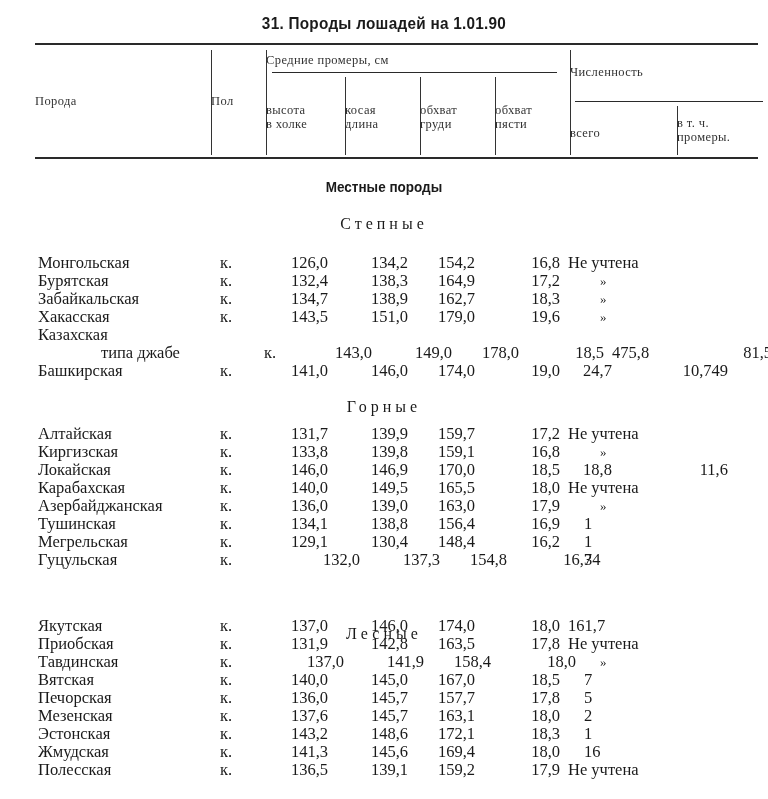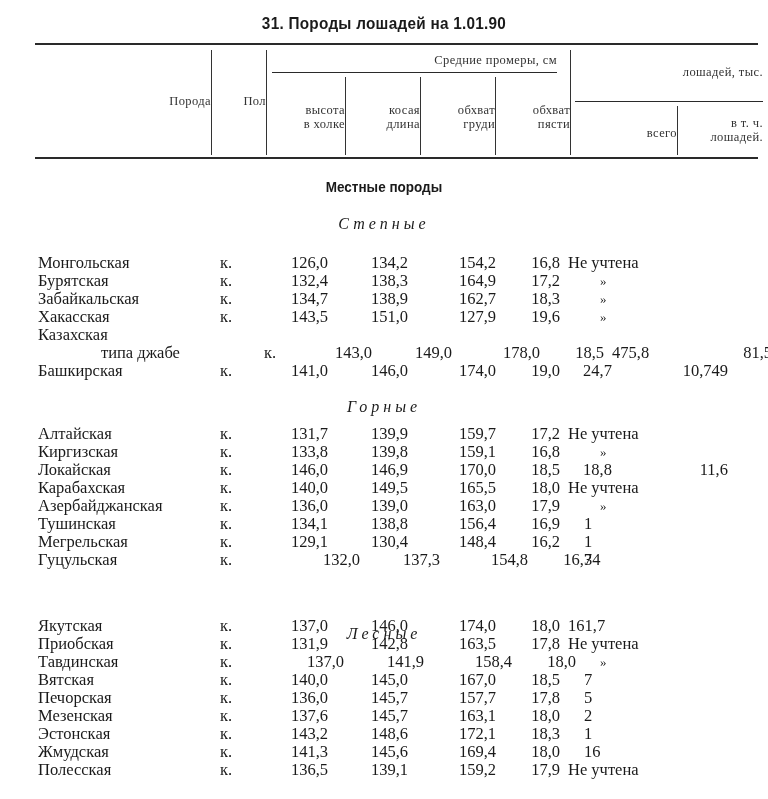--- a/index.html
+++ b/index.html
@@ -11,39 +11,39 @@
   .title {
     position: absolute; top: 14px; left: 0; width: 768px; text-align: center;
     font-family: "Liberation Sans", "DejaVu Sans", sans-serif;
     font-weight: bold; font-size: 17px; letter-spacing: 0.3px;
     transform: scaleX(0.9);
   }
   .hline { position: absolute; background: #2a2a2a; }
   .vline { position: absolute; background: #333; width: 1px; }
   .hdr {
     position: absolute; font-family: "Liberation Serif", "DejaVu Serif", serif;
-    font-size: 12.5px; color: #333; text-align: right; line-height: 14px;
+    font-size: 12.5px; color: #333; text-align: left; line-height: 14px;
     letter-spacing: 0.4px;
   }
   .section {
     position: absolute; left: 0; width: 768px; text-align: center;
   }
   .section.main {
     font-family: "Liberation Sans", "DejaVu Sans", sans-serif;
     font-weight: bold; font-size: 15px; transform: scaleX(0.9);
   }
-  .section.sub { font-size: 16px; letter-spacing: 4px; font-style: italic; }
+  .section.sub { font-size: 16px; letter-spacing: 4px; }
   .row { position: absolute; left: 0; width: 768px; height: 18px; font-size: 16.5px; line-height: 18px; }
   .row span { position: absolute; white-space: nowrap; }
   .c-name { left: 38px; }
   .c-name.indent { left: 57px; }
   .c-sex { left: 220px; }
   .c-v1 { right: 440px; text-align: right; }
   .c-v2 { right: 360px; text-align: right; }
-  .c-v3 { right: 272px; text-align: left; }
+  .c-v3 { right: 293px; text-align: left; }
   .c-v4 { right: 208px; text-align: right; }
   .c-tot { left: 568px; }
   .c-pure { right: 40px; text-align: right; }
 </style>
 </head>
 <body>
 
 <div>
   <div class="title">31. Породы лошадей на 1.01.90</div>
 
@@ -73,26 +73,26 @@
   </div>
   <div class="hdr" style="left:420px;top:103px;width:75px;">
     <div>обхват</div>
     <div>груди</div>
   </div>
   <div class="hdr" style="left:495px;top:103px;width:75px;">
     <div>обхват</div>
     <div>пясти</div>
   </div>
   <div class="hdr" style="left:570px;top:65px;width:193px;">
-    <div>лошадей, тыс.</div>
+    <div>Численность</div>
   </div>
   <div class="hdr" style="left:570px;top:126px;width:107px;">всего</div>
   <div class="hdr" style="left:677px;top:116px;width:86px;">
     <div>в т. ч.</div>
-    <div>лошадей.</div>
+    <div>промеры.</div>
   </div>
 
   <div class="section main" style="top:178px;">Местные породы</div>
 
   <div class="section sub" style="top:215px;">Степные</div>
   <div id="g0">
       <div class="row" style="top: 254px;">
         <span class="c-name">Монгольская</span>
         <span class="c-sex">к.</span>
         <span class="c-v1">126,0</span>
@@ -120,21 +120,21 @@
         <span class="c-v3">162,7</span>
         <span class="c-v4">18,3</span>
         <span class="c-tot" style="left:600px;font-size:13px;">»</span>
         <span class="c-pure"></span>
       </div>
       <div class="row" style="top: 308px;">
         <span class="c-name">Хакасская</span>
         <span class="c-sex">к.</span>
         <span class="c-v1">143,5</span>
         <span class="c-v2">151,0</span>
-        <span class="c-v3">127,9</span>
+        <span class="c-v3">179,0</span>
         <span class="c-v4">19,6</span>
         <span class="c-tot" style="left:600px;font-size:13px;">»</span>
         <span class="c-pure"></span>
       </div>
       <div class="row" style="top: 326px;">
         <span class="c-name">Казахская</span>
       </div>
       <div class="row" style="top: 344px; margin-left: 44px;">
         <span class="c-name indent">типа джабе</span>
         <span class="c-sex">к.</span>

